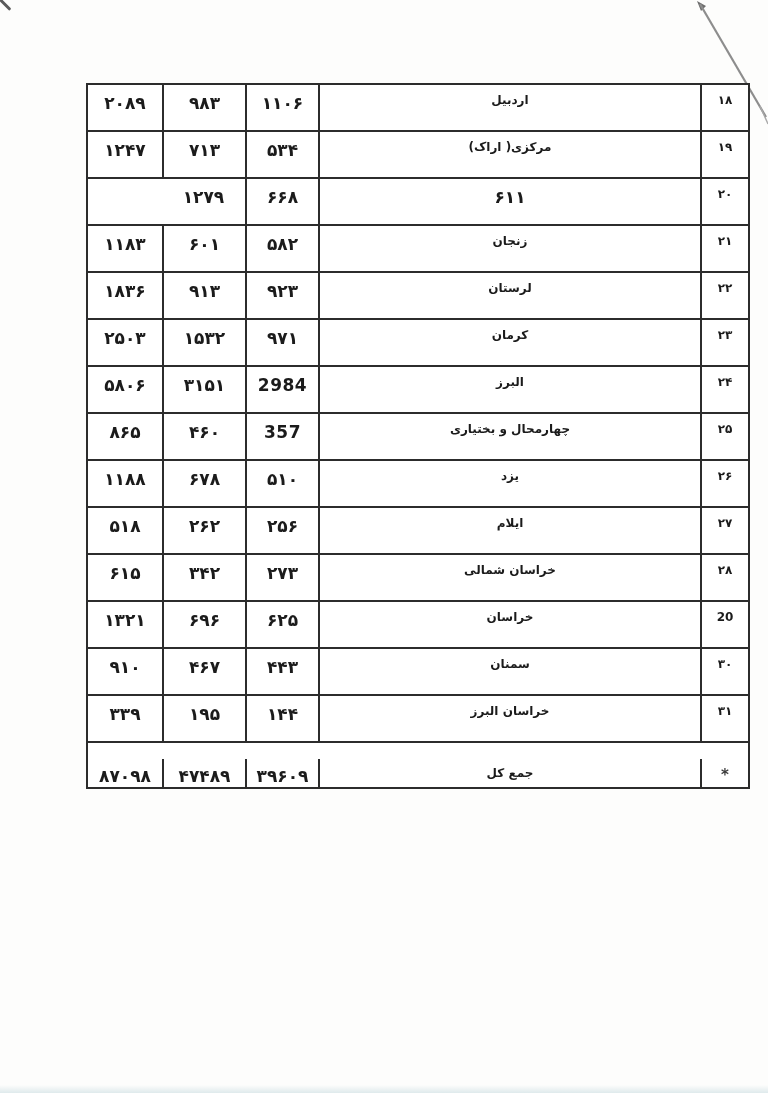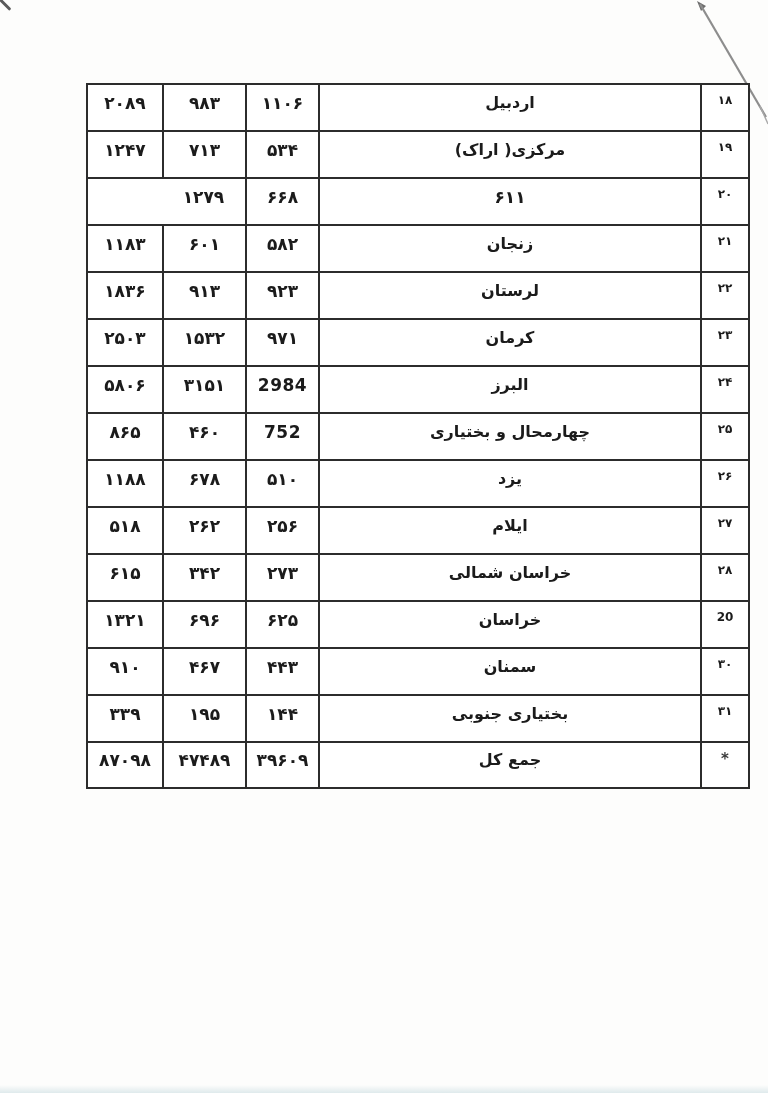--- a/index.html
+++ b/index.html
@@ -46,23 +46,23 @@
     text-align:center;
     padding-top:8px;
     font-weight:bold;
     font-size:17px;
     letter-spacing:.5px;
     overflow:hidden;
     white-space:nowrap;
   }
   .cell:last-child{border-left:none;}
   .cell.num{font-size:12px;letter-spacing:0;}
-  .cell.name{font-size:16px;letter-spacing:0;}
+  .cell.name{font-size:12px;letter-spacing:0;}
   .cell.mark{font-size:15px;color:#3a3a3a;padding-top:12px;}
-  .row.total .cell{padding-top:7px;}
+  .row.total .cell{padding-top:7px;margin-top:16px;}
 </style>
 </head>
 <body>
 
 <div class="page">
 
   <div class="corner-mark"></div>
 
   <svg class="crease-svg" width="768" height="140" viewBox="0 0 768 140">
     <path d="M697,1 l9,5 -5,5 z" fill="#6e6e6e"></path>
@@ -116,21 +116,21 @@
       <div class="row">
       <div class="cell num">۲۴</div>
       <div class="cell name">البرز</div>
       <div class="cell val">2984</div>
       <div class="cell val">۳۱۵۱</div>
       <div class="cell val">۵۸۰۶</div>
     </div>
       <div class="row">
       <div class="cell num">۲۵</div>
       <div class="cell name">چهارمحال و بختیاری</div>
-      <div class="cell val">752</div>
+      <div class="cell val">357</div>
       <div class="cell val">۴۶۰</div>
       <div class="cell val">۸۶۵</div>
     </div>
       <div class="row">
       <div class="cell num">۲۶</div>
       <div class="cell name">یزد</div>
       <div class="cell val">۵۱۰</div>
       <div class="cell val">۶۷۸</div>
       <div class="cell val">۱۱۸۸</div>
     </div>
@@ -157,21 +157,21 @@
     </div>
       <div class="row">
       <div class="cell num">۳۰</div>
       <div class="cell name">سمنان</div>
       <div class="cell val">۴۴۳</div>
       <div class="cell val">۴۶۷</div>
       <div class="cell val">۹۱۰</div>
     </div>
       <div class="row">
       <div class="cell num">۳۱</div>
-      <div class="cell name">بختیاری جنوبی</div>
+      <div class="cell name">خراسان البرز</div>
       <div class="cell val">۱۴۴</div>
       <div class="cell val">۱۹۵</div>
       <div class="cell val">۳۳۹</div>
     </div>
 
     <div class="row total">
       <div class="cell num mark">*</div>
       <div class="cell name">جمع کل</div>
       <div class="cell val">۳۹۶۰۹</div>
       <div class="cell val">۴۷۴۸۹</div>

